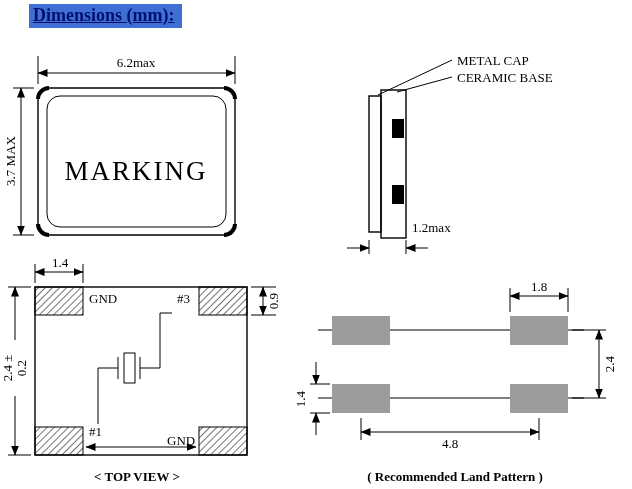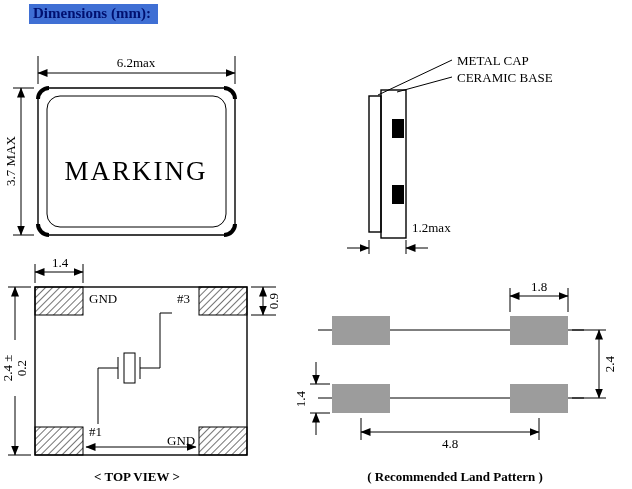--- a/index.html
+++ b/index.html
@@ -1,20 +1,20 @@
 <!DOCTYPE html>
 <html><head>
 <meta charset="utf-8">
 <style>
   html,body{margin:0;padding:0;}
   body{width:632px;height:489px;background:#ffffff;position:relative;overflow:hidden;
        font-family:"Liberation Serif",serif;}
   .title{position:absolute;left:29px;top:4px;background:#3f6fd4;color:#001070;
-         font-weight:bold;font-size:15px;padding:1px 7px 2px 4px;
-         }
+         font-weight:bold;font-size:18px;padding:1px 7px 2px 4px;
+         text-decoration:underline;}
   svg{position:absolute;left:0;top:0;}
   .ln{stroke:#000;stroke-width:1.4;fill:none;}
   .thin{stroke:#000;stroke-width:1;fill:none;}
   .dim{stroke:#000;stroke-width:1;fill:none;}
   .corner{stroke:#000;stroke-width:4;fill:none;}
   text{fill:#000;font-family:"Liberation Serif",serif;}
   .dimtxt{font-size:13px;}
   .lbl{font-size:13px;}
   .cap{font-size:13px;font-weight:bold;}
   .marking{font-size:27px;letter-spacing:2px;}

